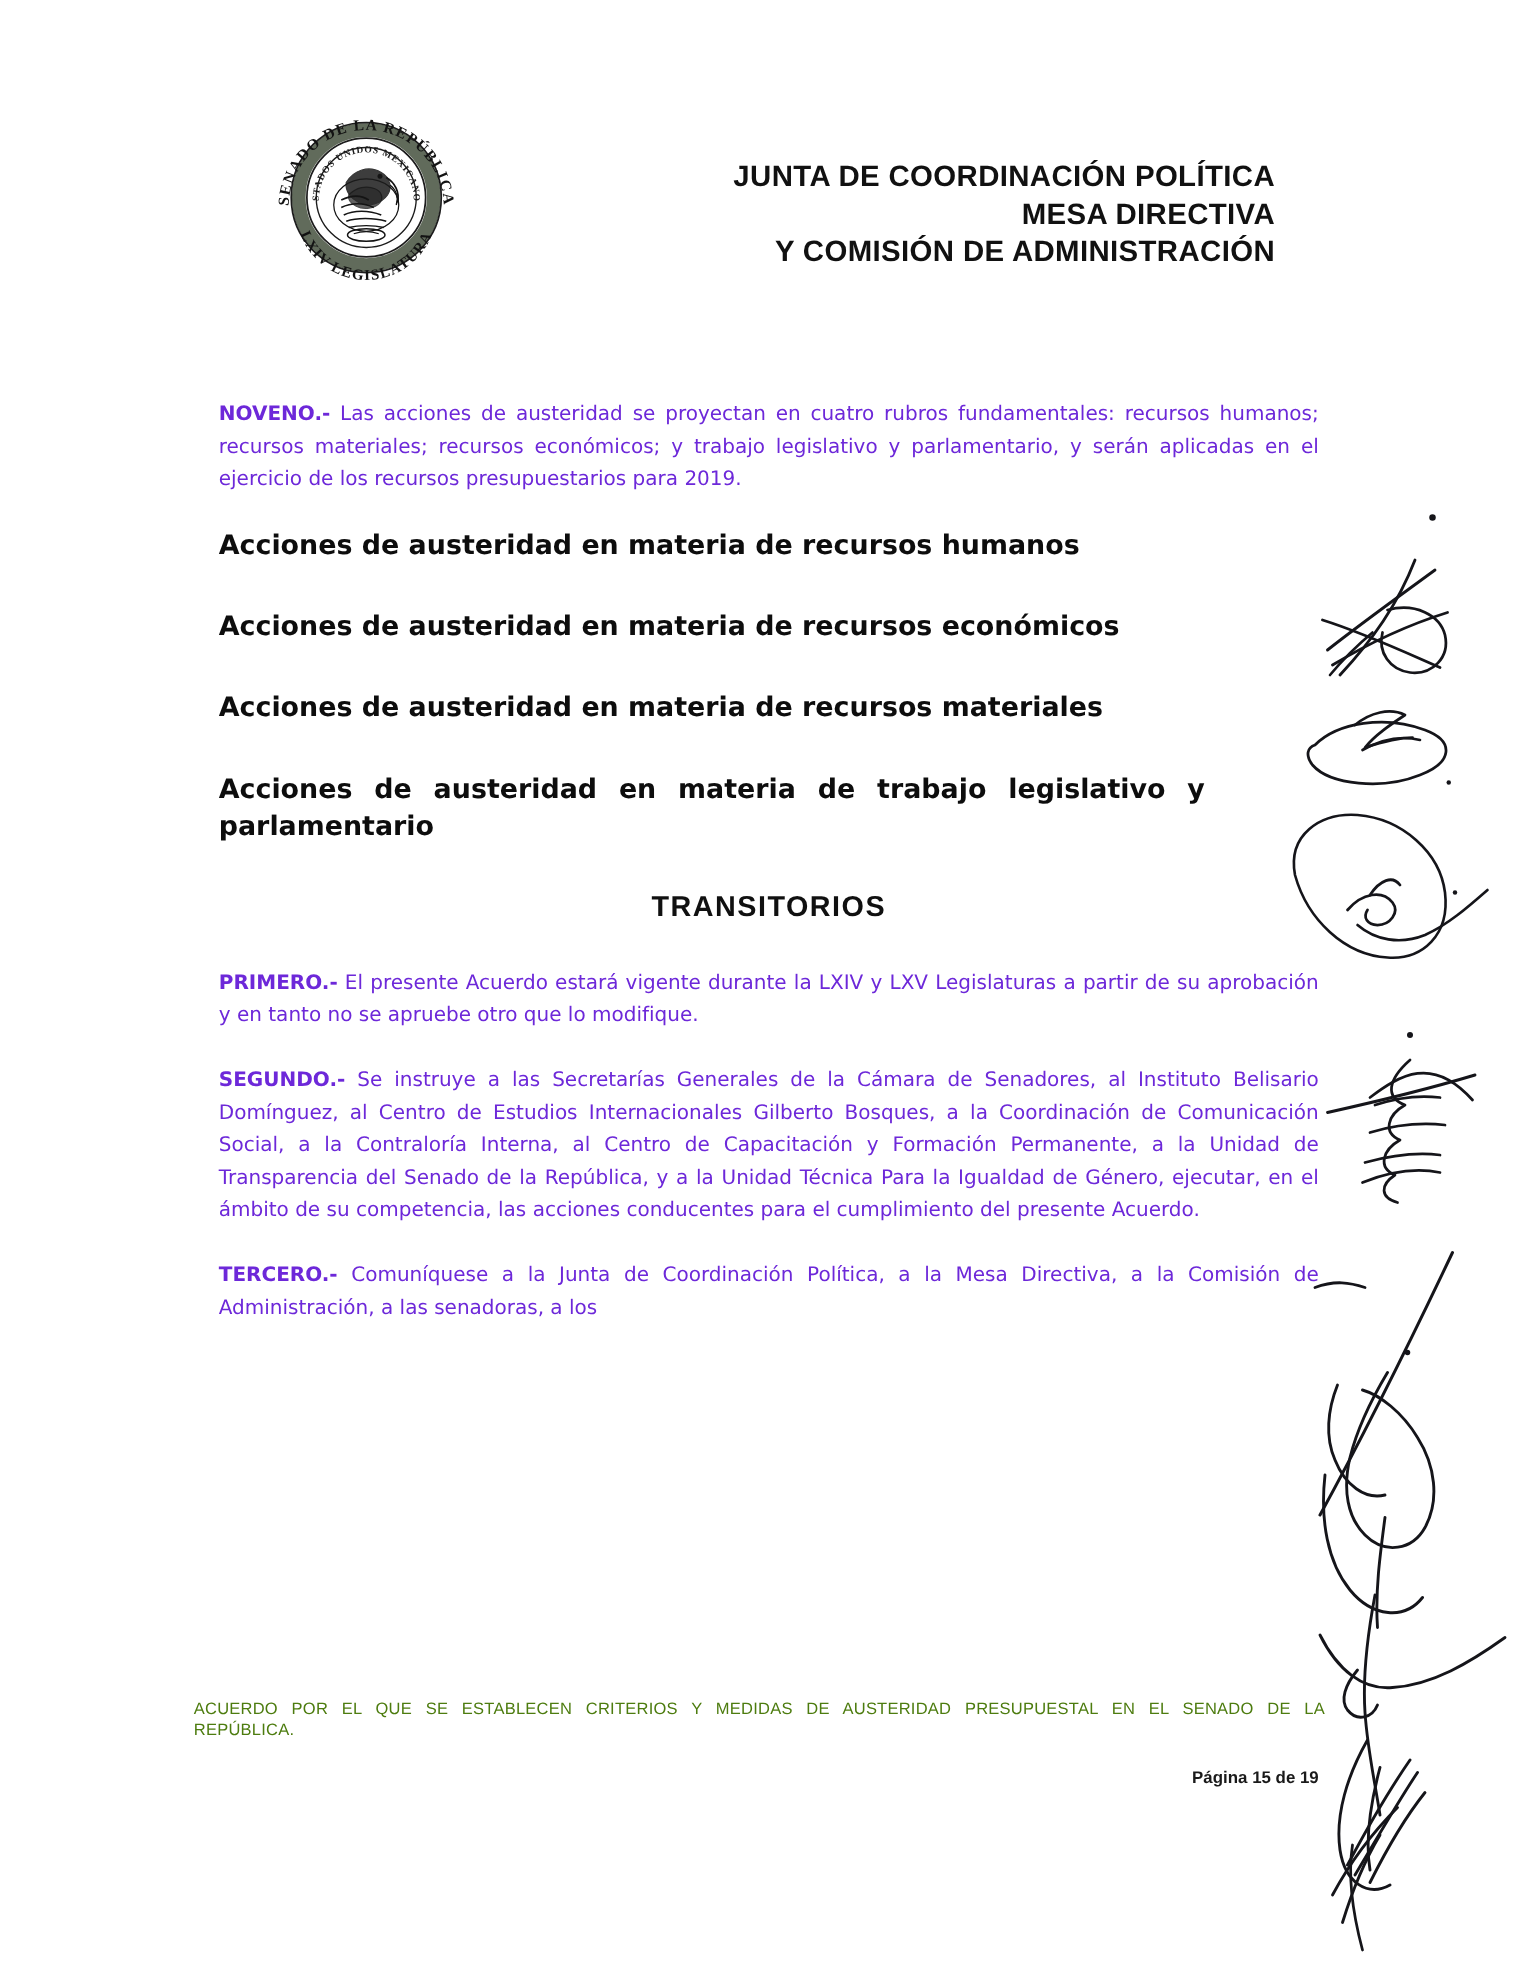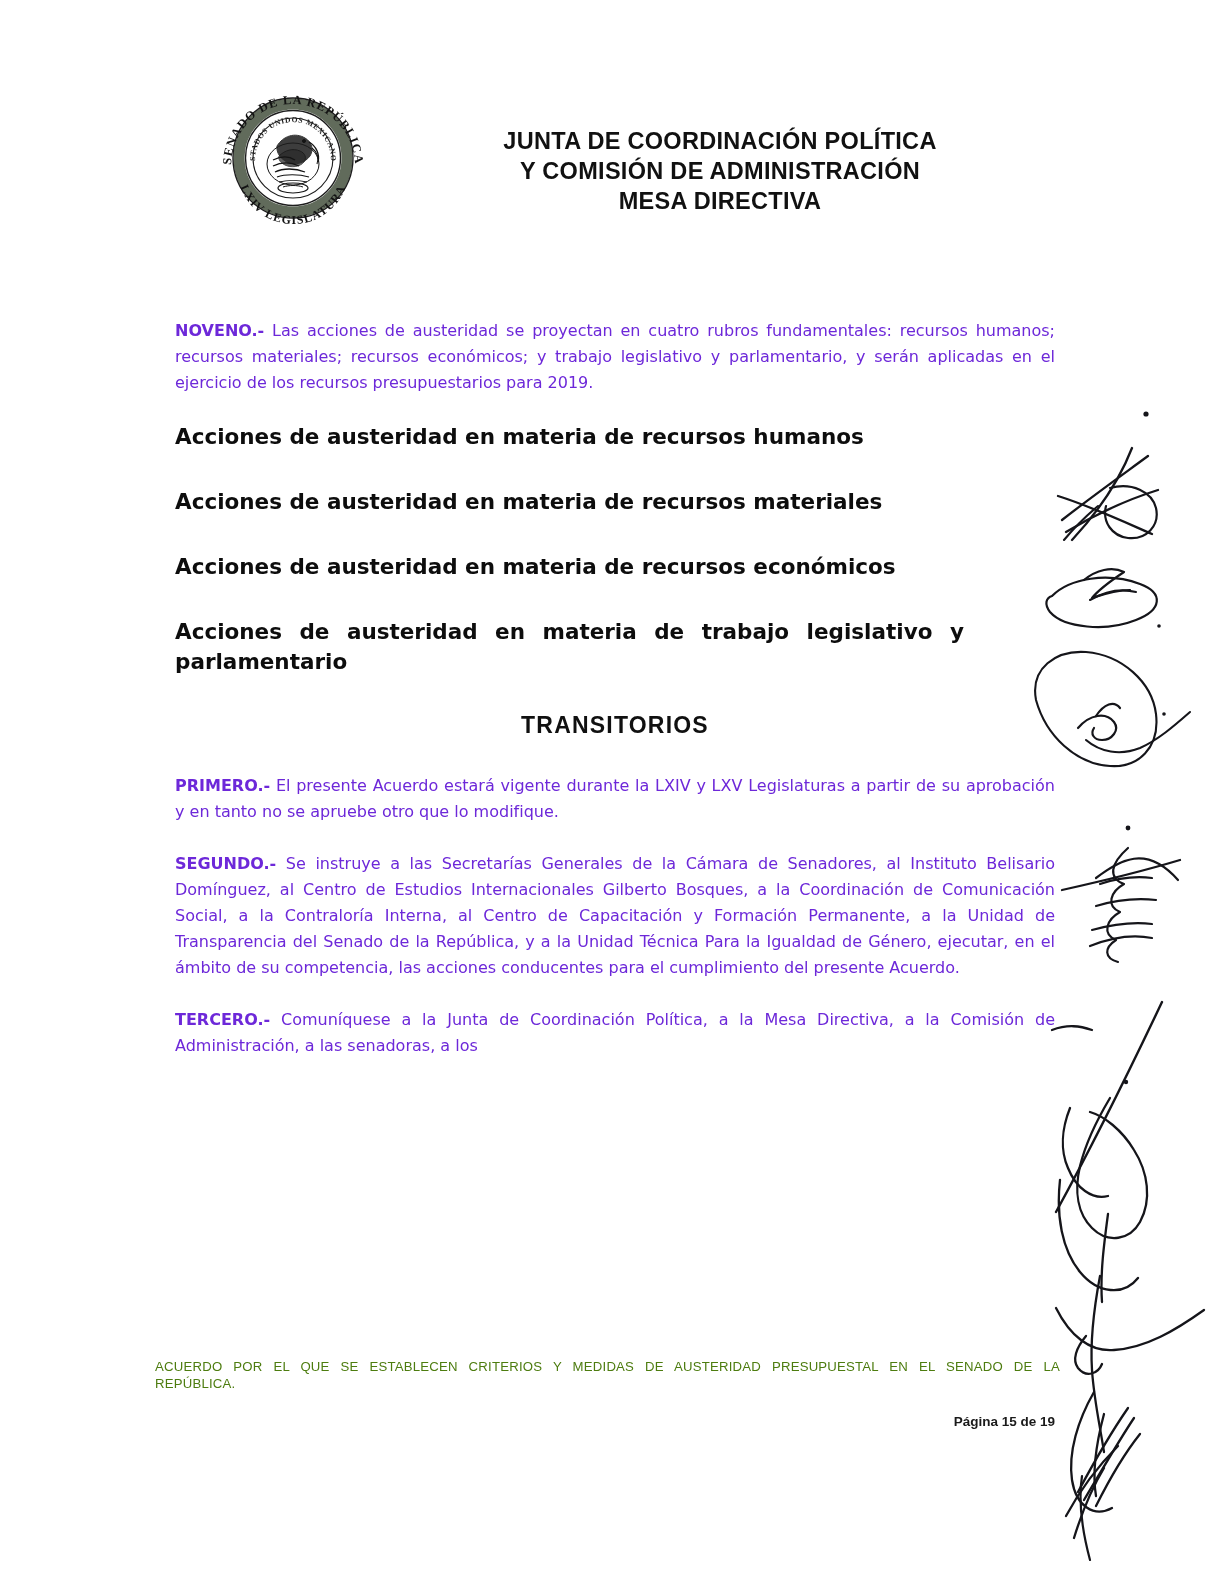--- a/index.html
+++ b/index.html
@@ -35,21 +35,21 @@
     width: 152px;
     height: 140px;
   }
   .seal svg { display: block; }
 
   .header-titles {
     position: absolute;
     left: 420px;
     top: 48px;
     width: 600px;
-    text-align: center;
+    text-align: right;
   }
   .header-titles .hline {
     font-family: "Liberation Sans", sans-serif;
     font-weight: bold;
     font-size: 23.5px;
     letter-spacing: 0.3px;
     line-height: 30px;
     color: #111;
     white-space: nowrap;
   }
@@ -185,33 +185,33 @@
           <ellipse cx="76" cy="104" rx="15" ry="5" fill="none" stroke-width="1.2"></ellipse>
           <path d="M92,58 C99,62 103,70 101,78" fill="none" stroke-width="1.4"></path>
           <path d="M95,64 C100,68 102,74 100,80" fill="none" stroke-width="1.1"></path>
           <circle cx="87" cy="57" r="1.5"></circle>
         </g>
       </svg>
     </div>
 
     <div class="header-titles">
       <div class="hline">JUNTA DE COORDINACIÓN POLÍTICA</div>
+      <div class="hline">MESA DIRECTIVA</div>
       <div class="hline">Y COMISIÓN DE ADMINISTRACIÓN</div>
-      <div class="hline">MESA DIRECTIVA</div>
     </div>
   </div>
 
   <div class="content">
 
     <p class="para"><b>NOVENO.-</b><span> Las acciones de austeridad se proyectan en cuatro rubros fundamentales: recursos humanos; recursos materiales; recursos económicos; y trabajo legislativo y parlamentario, y serán aplicadas en el ejercicio de los recursos presupuestarios para 2019.</span></p>
 
     <div class="heading-block">
       <span class="uhead">Acciones de austeridad en materia de recursos humanos</span>
+      <span class="uhead">Acciones de austeridad en materia de recursos económicos</span>
       <span class="uhead">Acciones de austeridad en materia de recursos materiales</span>
-      <span class="uhead">Acciones de austeridad en materia de recursos económicos</span>
       <span class="uhead"><span class="spread">Acciones de austeridad en materia de trabajo legislativo y</span><br><span>parlamentario</span></span>
     </div>
 
     <div class="center-head">TRANSITORIOS</div>
 
     <p class="para"><b>PRIMERO.-</b><span> El presente Acuerdo estará vigente durante la LXIV y LXV Legislaturas a partir de su aprobación y en tanto no se apruebe otro que lo modifique.</span></p>
 
     <p class="para"><b>SEGUNDO.-</b><span> Se instruye a las Secretarías Generales de la Cámara de Senadores, al Instituto Belisario Domínguez, al Centro de Estudios Internacionales Gilberto Bosques, a la Coordinación de Comunicación Social, a la Contraloría Interna, al Centro de Capacitación y Formación Permanente, a la Unidad de Transparencia del Senado de la República, y a la Unidad Técnica Para la Igualdad de Género,  ejecutar, en el ámbito de su competencia, las acciones conducentes para el cumplimiento del presente Acuerdo.</span></p>
 
     <p class="para"><b>TERCERO.-</b><span> Comuníquese a la Junta de Coordinación Política, a la Mesa Directiva, a la Comisión de Administración, a las senadoras, a los</span></p>

